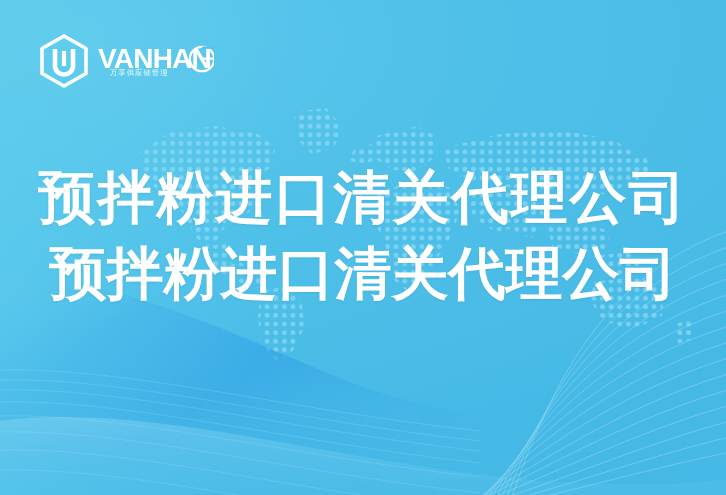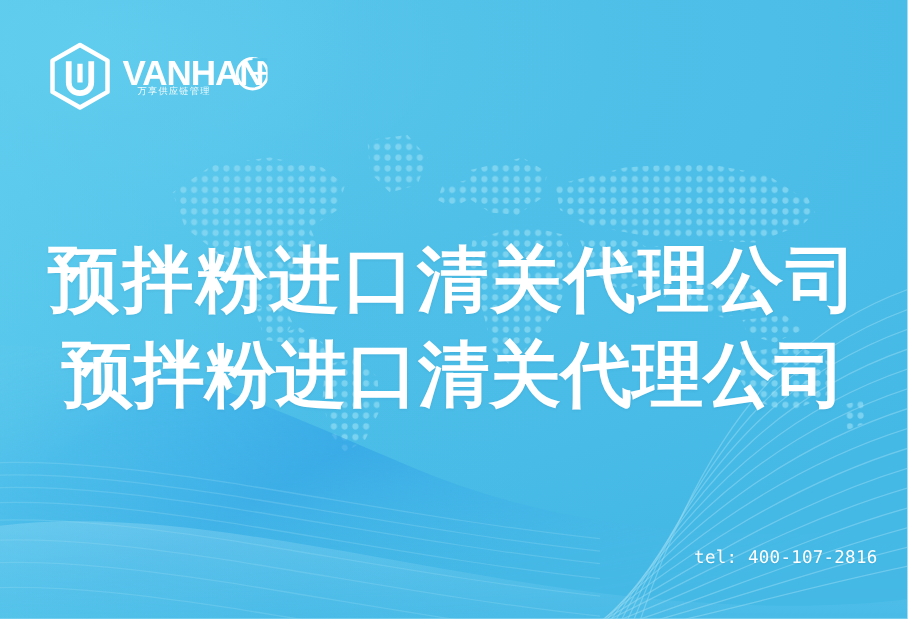--- a/index.html
+++ b/index.html
@@ -113,21 +113,20 @@
   }
 
   
   .headline {
     position: absolute;
     left: 0;
     top: 160px;
     width: 726px;
     text-align: center;
     color: #ffffff;
-    margin-top: 27px;
   }
   .headline .line {
     display: block;
     font-family: "DejaVu Sans", "Liberation Sans", sans-serif;
     font-weight: bold;
     color: #ffffff;
     white-space: nowrap;
     text-shadow: 0 1px 2px rgba(40,130,175,0.18);
   }
   .headline .line1 {
@@ -283,15 +282,14 @@
       </svg>
       <div class="logo-sub">万享供应链管理</div>
     </div>
   </div>
 
   <div class="headline">
     <span class="line line1">预拌粉进口清关代理公司</span>
     <span class="line line2">预拌粉进口清关代理公司</span>
   </div>
 
-  <div class="tel">tel: 400-107-2816</div>
 
 </div>
 
 </body></html>

